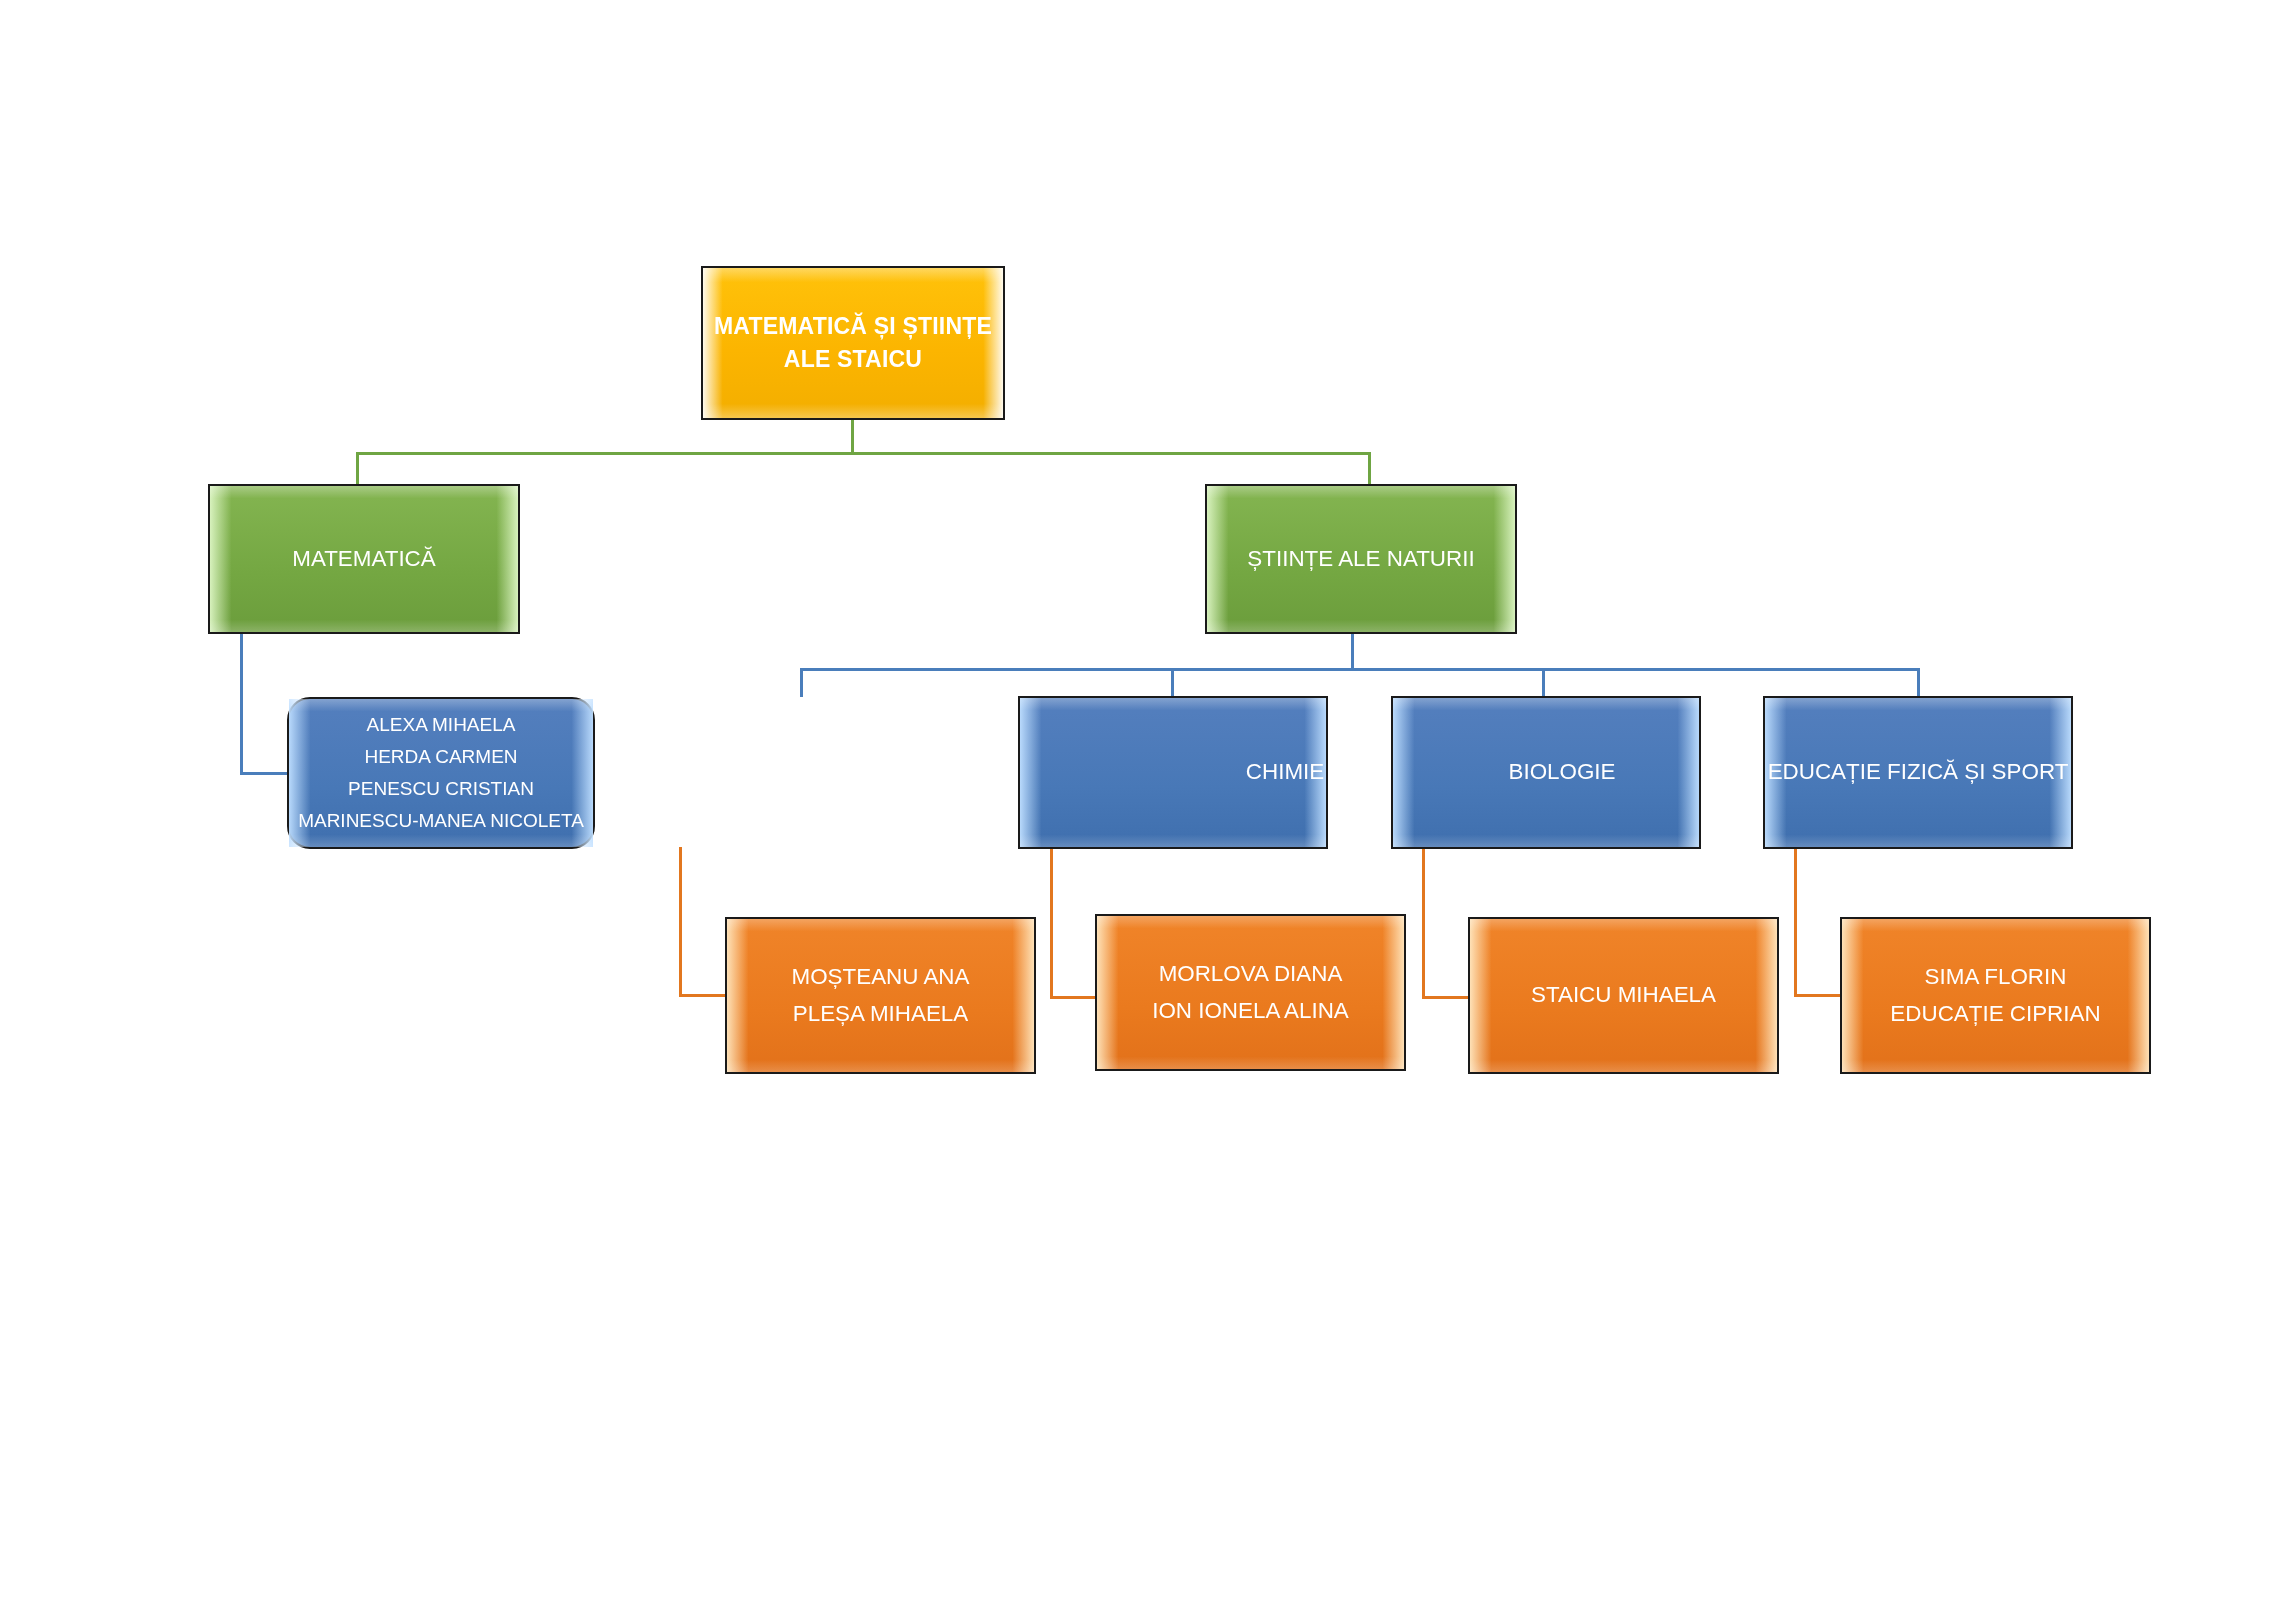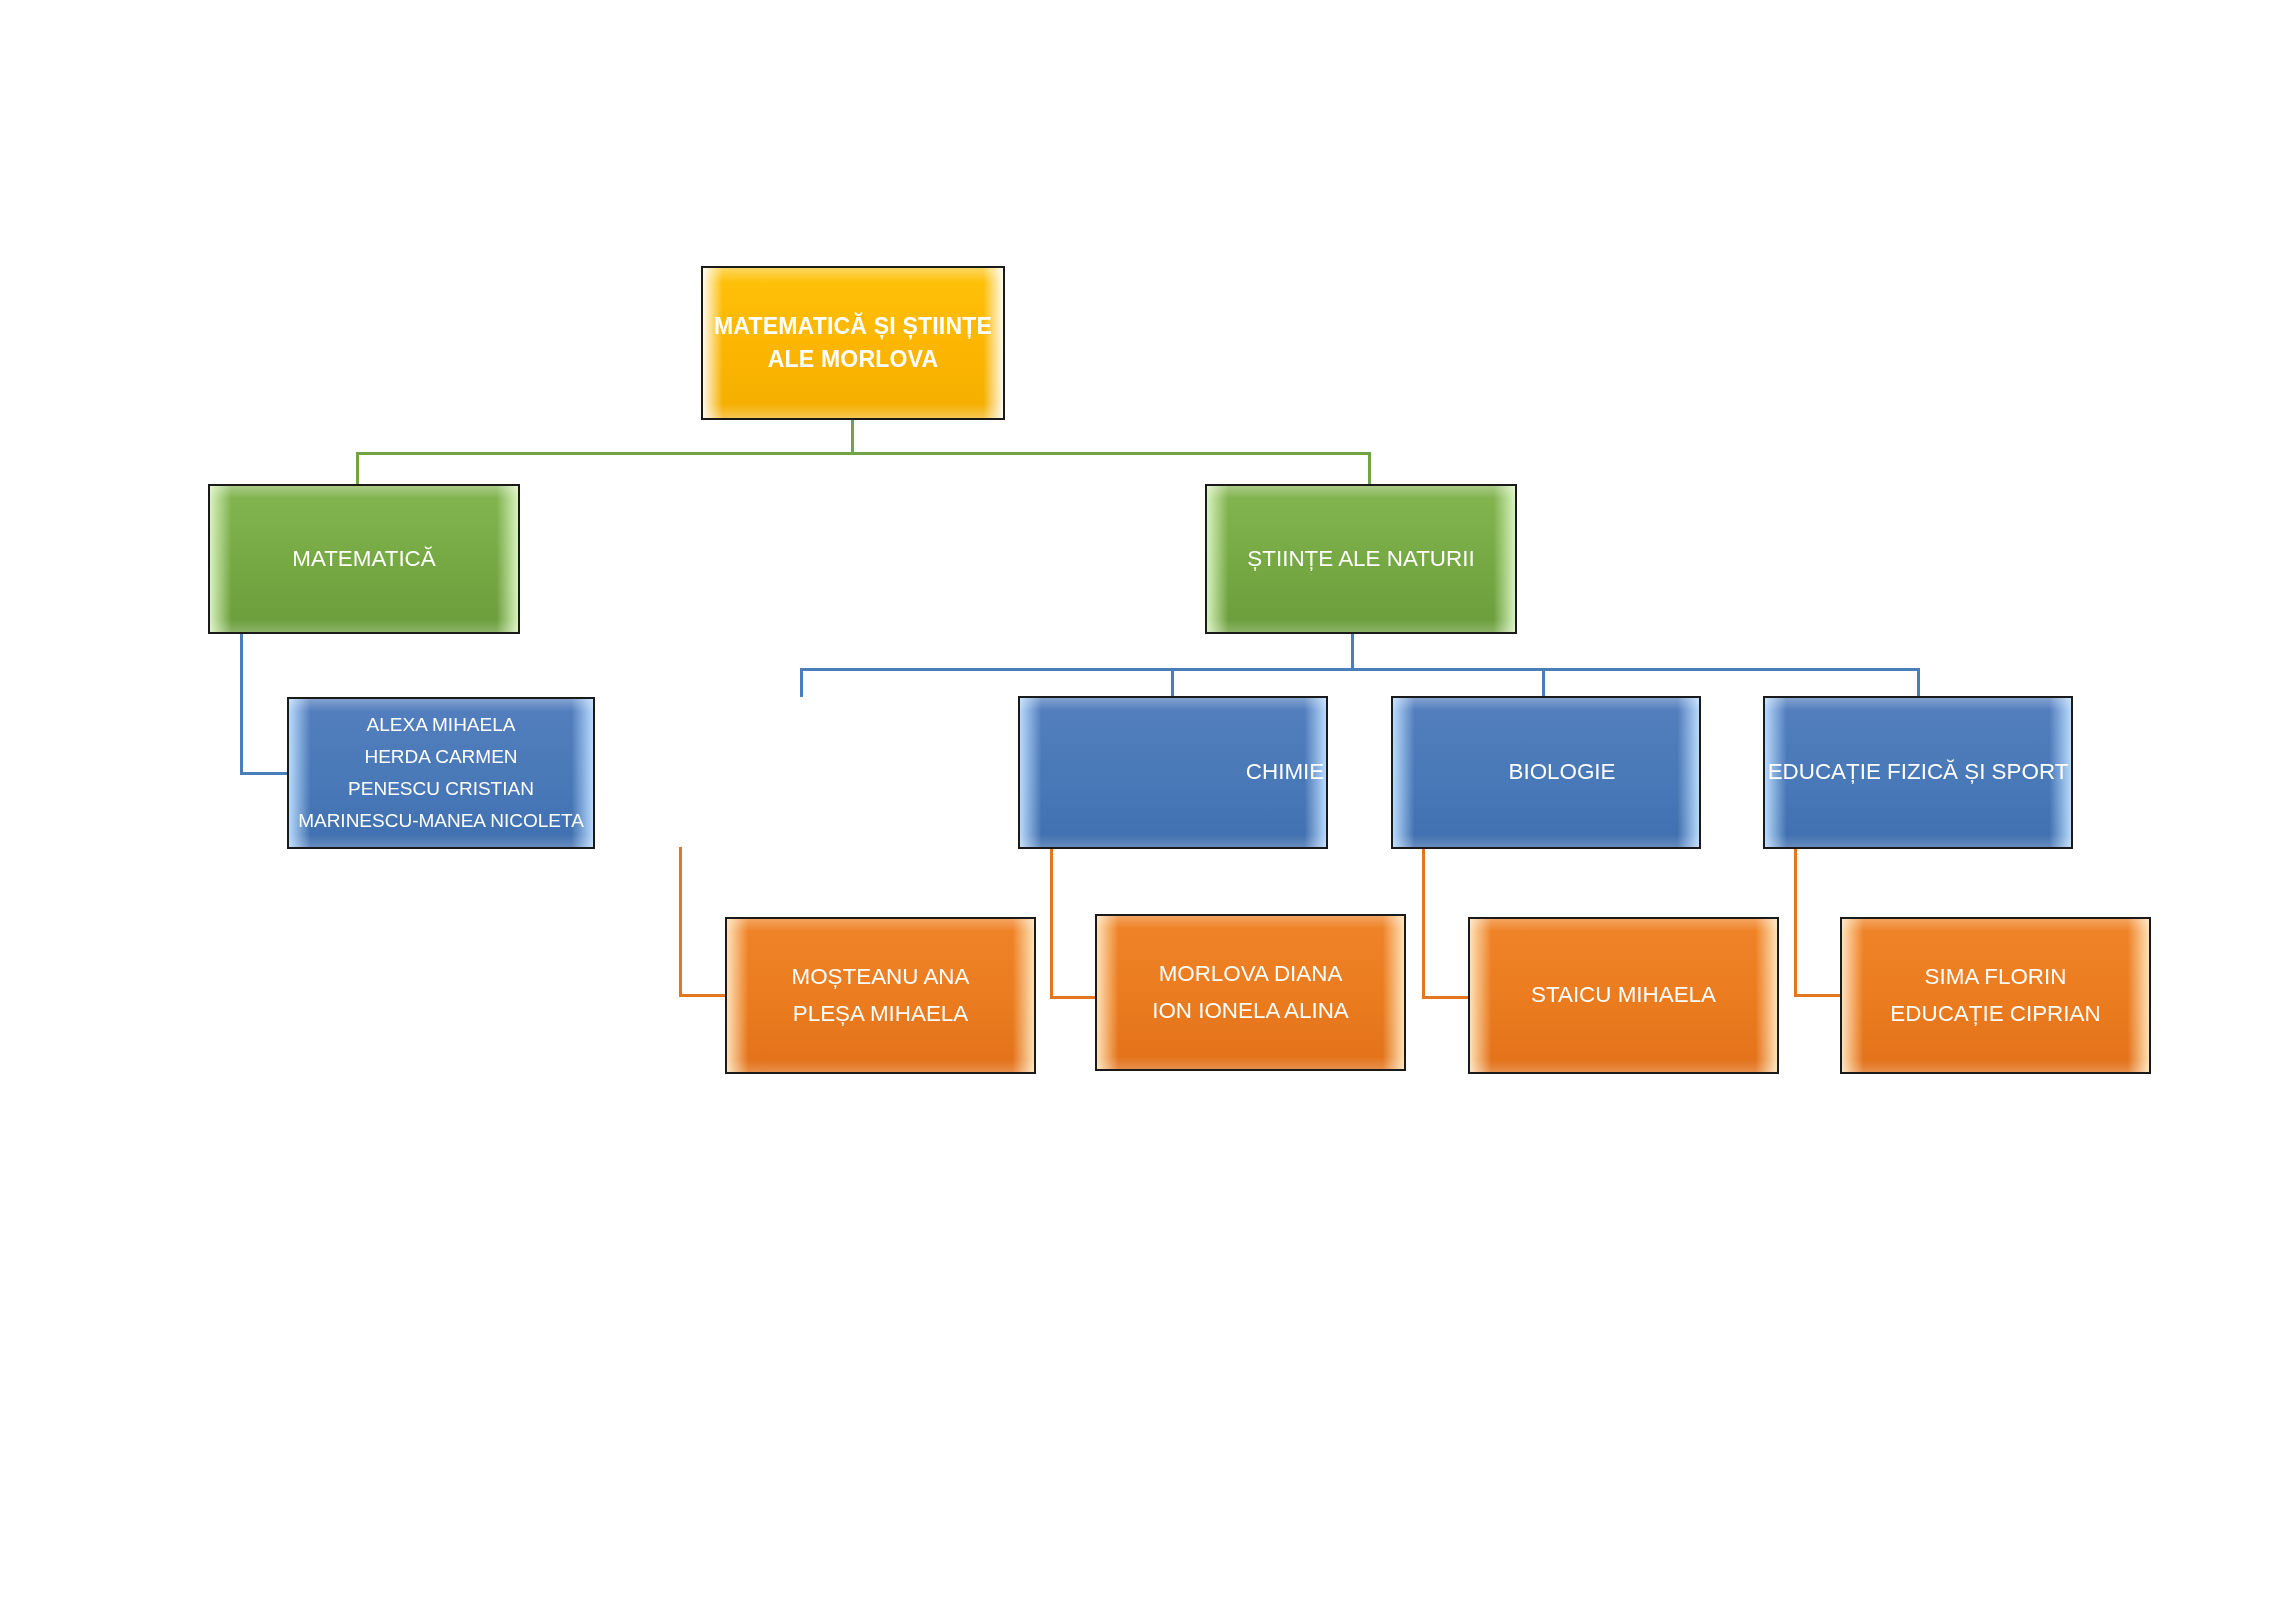--- a/index.html
+++ b/index.html
@@ -169,33 +169,33 @@
 
   <div class="conn orange" style="left:1422px; top:847px; width:2.7px; height:150px;"></div>
   <div class="conn orange" style="left:1422px; top:996px; width:47px; height:2.7px;"></div>
 
   <div class="conn orange" style="left:1794px; top:847px; width:2.7px; height:149px;"></div>
   <div class="conn orange" style="left:1794px; top:994px; width:47px; height:2.7px;"></div>
 
   <div class="node yellow" style="left:701px; top:266px; width:304px; height:154px;">
     <span class="label">
       <span class="line">MATEMATICĂ ȘI ȘTIINȚE</span>
-      <span class="line">ALE MORLOVA</span>
+      <span class="line">ALE STAICU</span>
     </span>
   </div>
 
   <div class="node green" style="left:208px; top:484px; width:312px; height:150px;">
     <span class="label">MATEMATICĂ</span>
   </div>
 
   <div class="node green" style="left:1205px; top:484px; width:312px; height:150px;align-items:center;">
     <span class="label">ȘTIINȚE ALE NATURII</span>
   </div>
 
-  <div class="node blue roster" style="left:287px; top:697px; width:308px; height:152px;">
+  <div class="node blue roster" style="left:287px; top:697px; width:308px; height:152px;border-radius:23px;">
     <span class="label">
       <span class="line">ALEXA MIHAELA</span>
       <span class="line">HERDA CARMEN</span>
       <span class="line">PENESCU CRISTIAN</span>
       <span class="line">MARINESCU-MANEA NICOLETA</span>
     </span>
   </div>
 
 
   <div class="node blue" style="left:1018px; top:696px; width:310px; height:153px;text-align:right;">

